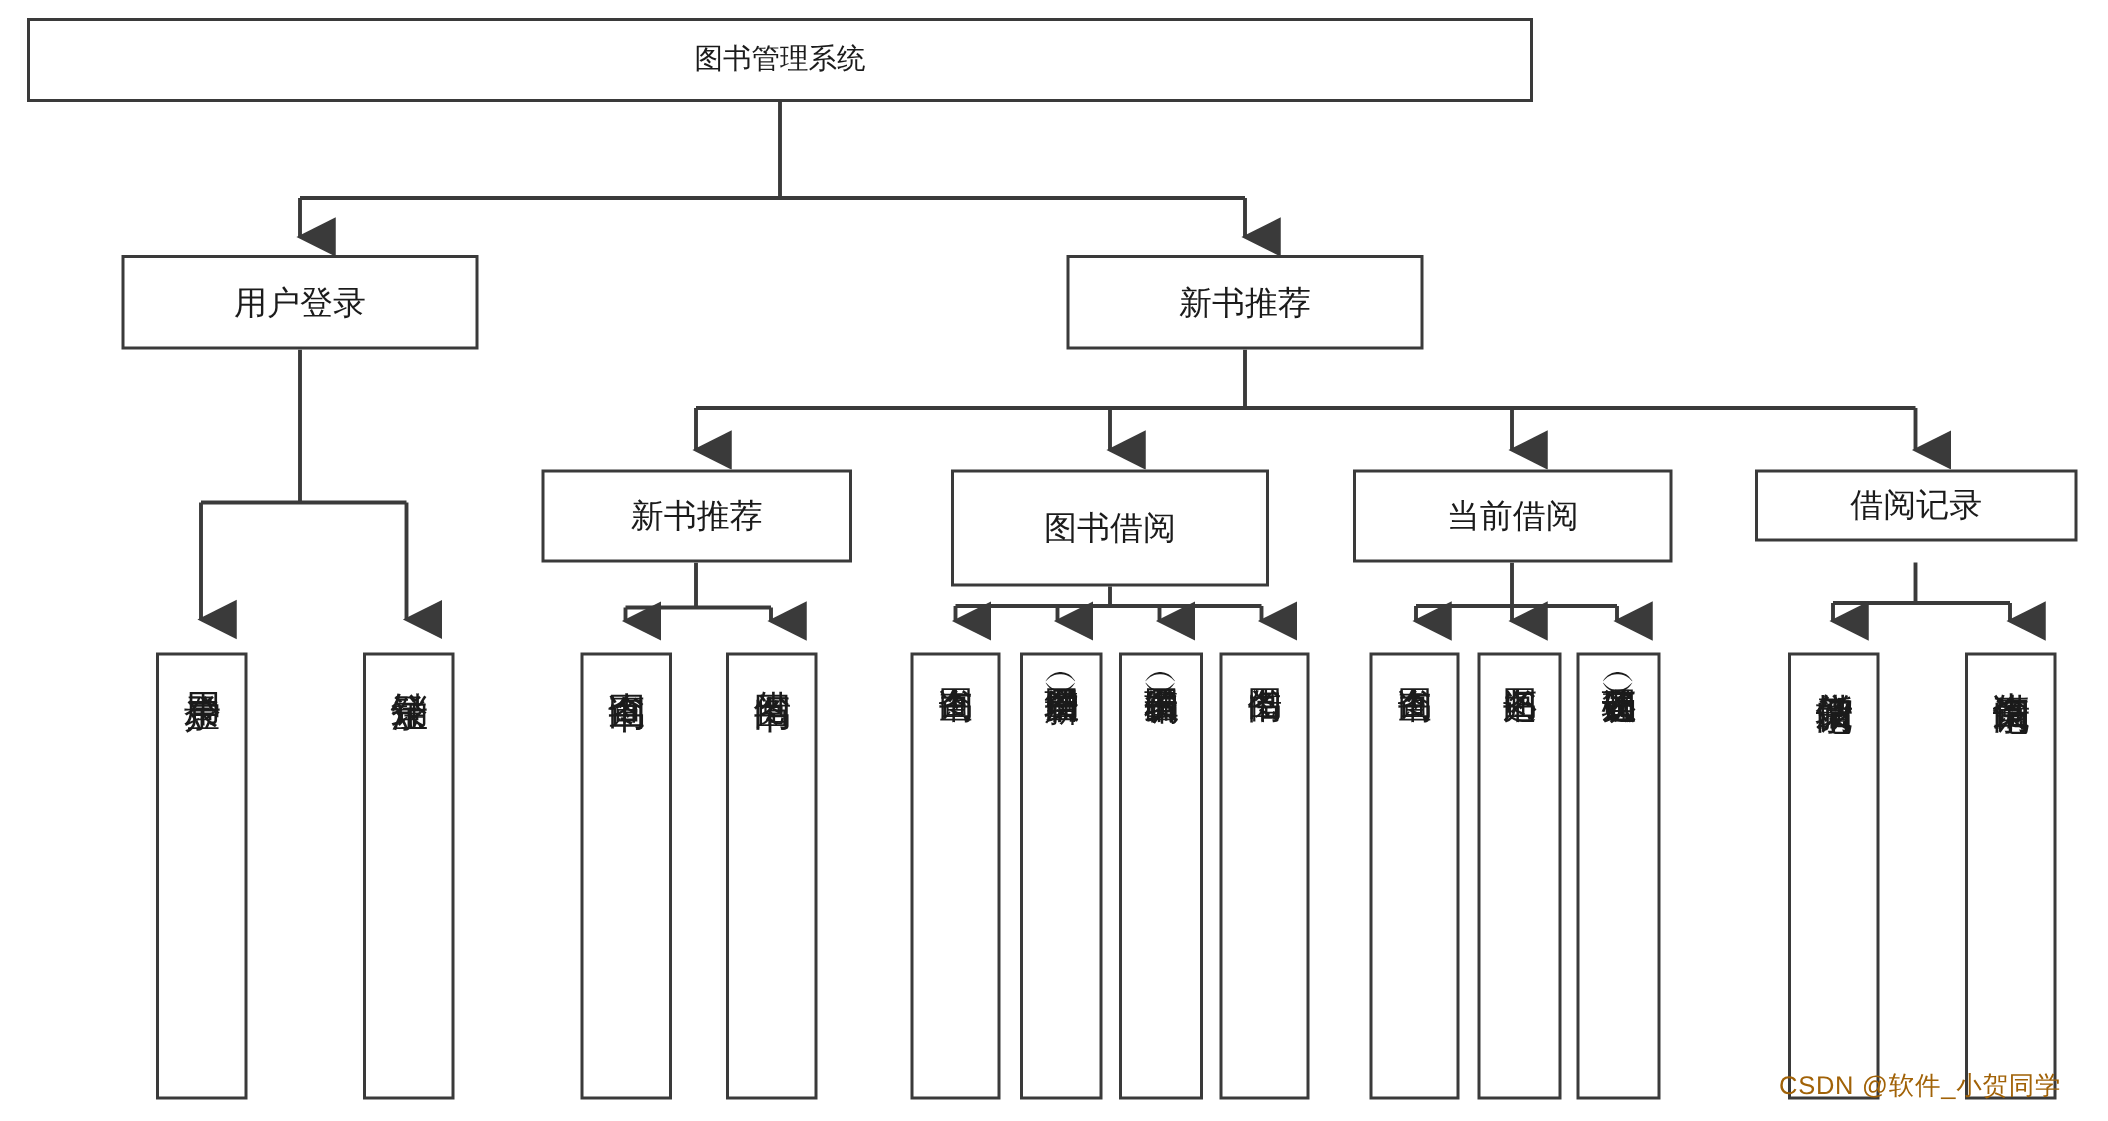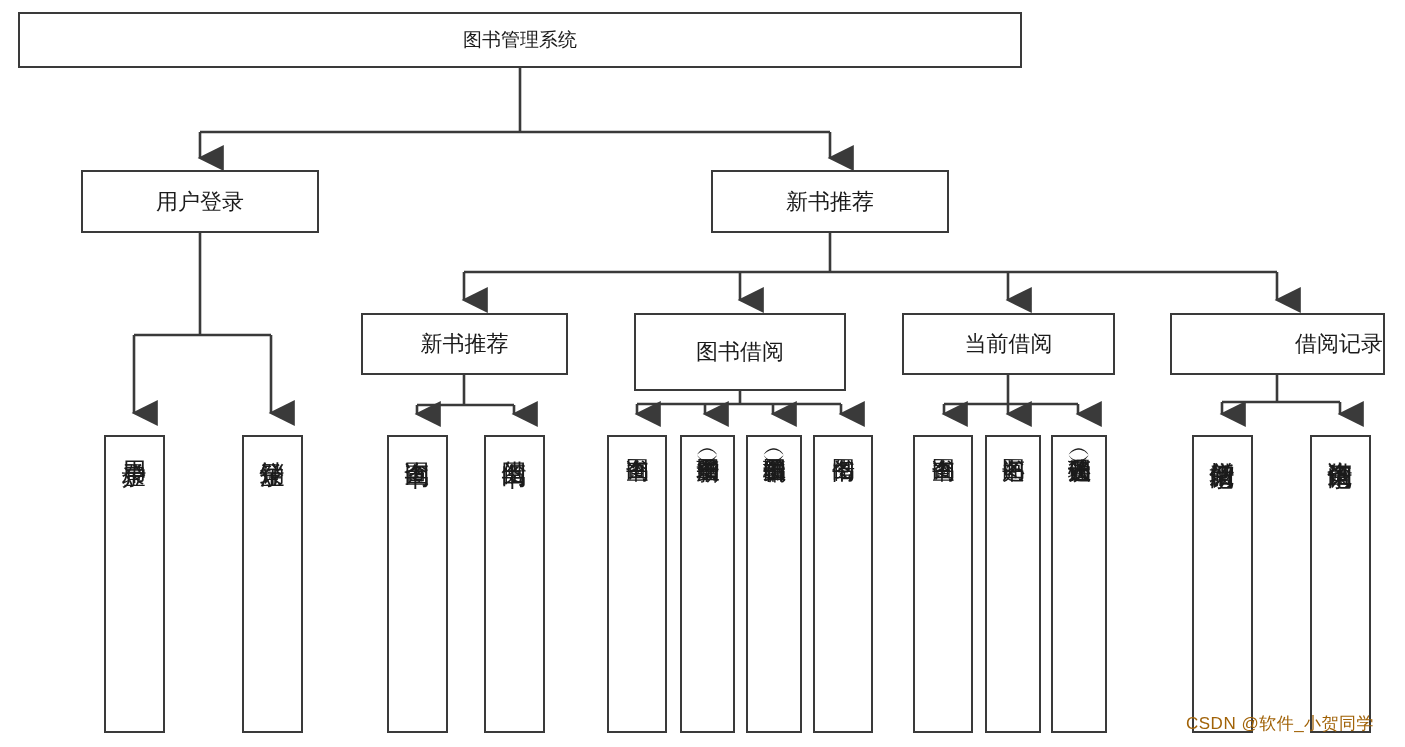--- a/index.html
+++ b/index.html
@@ -122,21 +122,21 @@
 
   <div class="node h-node" style="left:361px;top:313px;width:207px;height:62px;">
     <span class="lbl">新书推荐</span>
   </div>
   <div class="node h-node" style="left:634px;top:313px;width:212px;height:78px;">
     <span class="lbl">图书借阅</span>
   </div>
   <div class="node h-node" style="left:902px;top:313px;width:213px;height:62px;">
     <span class="lbl">当前借阅</span>
   </div>
-  <div class="node h-node" style="left:1170px;top:313px;width:215px;height:62px;justify-content:flex-end;">
+  <div class="node h-node" style="left:1170px;top:313px;width:215px;height:48px;">
     <span class="lbl">借阅记录</span>
   </div>
 
   <div class="node v-node" style="left:104px;top:435px;width:61px;height:298px;">
     <span class="lbl">用户登录</span>
   </div>
   <div class="node v-node" style="left:242px;top:435px;width:61px;height:298px;">
     <span class="lbl">注销登录</span>
   </div>
 

